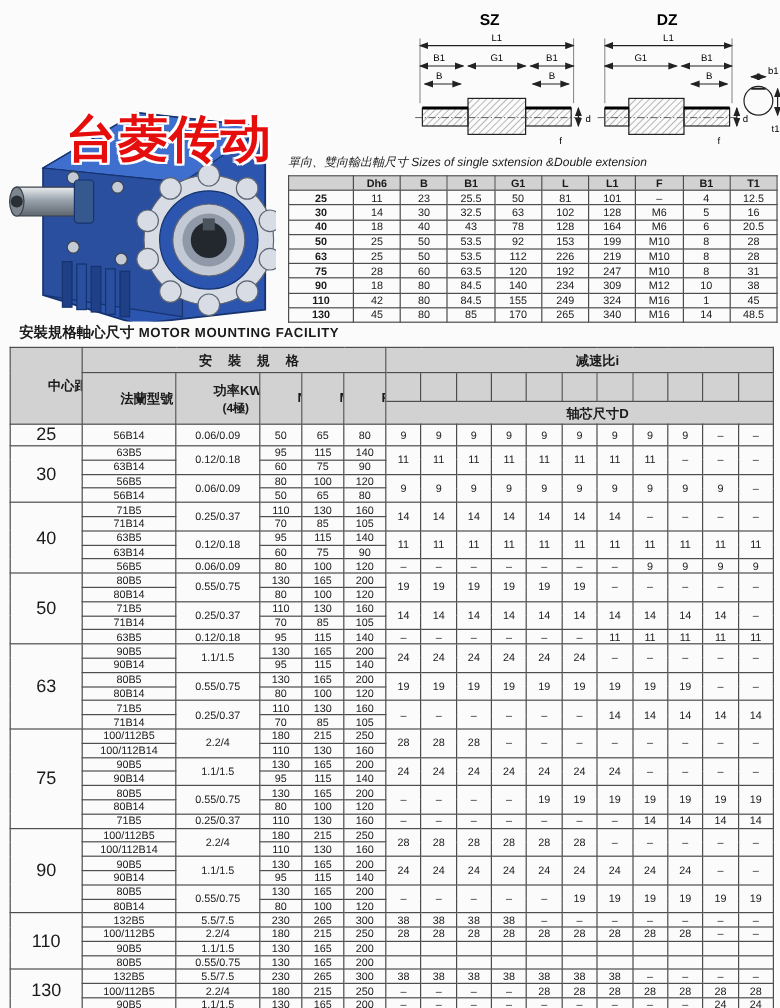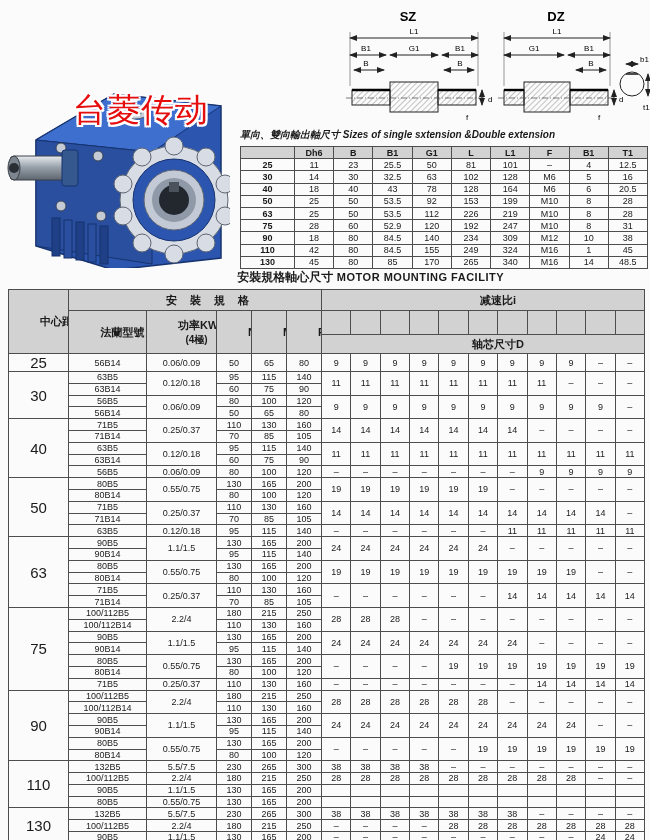--- a/index.html
+++ b/index.html
@@ -7,35 +7,35 @@
     width:650px;height:840px;position:relative;background:#fbfbfb;
     font-family:"Liberation Sans","DejaVu Sans",sans-serif;color:#1a1a1a;
     overflow:hidden;
   }
   .abs{position:absolute;}
 
   
   #photo{left:6px;top:48px;width:224px;height:220px;}
   #brand-text{
     left:40px;top:40px;width:190px;text-align:center;
-    font-size:33px;font-weight:normal;color:#e60d0d;letter-spacing:1px;
+    font-size:42px;font-weight:bold;color:#e60d0d;letter-spacing:1px;
     text-shadow:-2px 0 0 #fff,2px 0 0 #fff,0 -2px 0 #fff,0 2px 0 #fff,
                 -2px -2px 0 #fff,2px 2px 0 #fff,-2px 2px 0 #fff,2px -2px 0 #fff;
     white-space:nowrap;
   }
 
   
   #diagrams{left:338px;top:8px;width:314px;height:120px;}
   #diagrams text{font-family:"Liberation Sans",sans-serif;}
   .dia-title{font-size:13px;font-weight:bold;}
   .dim-label{font-size:8px;}
 
   
-  #caption{left:240px;top:128px;width:410px;font-size:10px;font-style:italic;font-weight:bold;white-space:nowrap;}
-  #section-title{left:4px;top:269px;width:500px;font-size:12px;font-weight:bold;text-align:right;}
+  #caption{left:240px;top:128px;width:410px;font-size:10px;font-style:italic;font-weight:normal;white-space:nowrap;}
+  #section-title{left:16px;top:269px;width:500px;font-size:12px;font-weight:bold;}
   #section-title .en{font-size:11px;font-weight:bold;letter-spacing:0.5px;}
 
   
   table{border-collapse:collapse;table-layout:fixed;}
   td,th{border:1px solid #4d4d4d;text-align:center;vertical-align:middle;
         padding:0 1px;overflow:hidden;white-space:nowrap;}
   th{background:#d2d2d2;font-weight:bold;}
 
   #dim-table{left:240px;top:146px;}
   #dim-table table{width:408px;}
@@ -283,21 +283,21 @@
           <td>226</td>
           <td>219</td>
           <td>M10</td>
           <td>8</td>
           <td>28</td>
         </tr>
         <tr>
           <td class="rowhead">75</td>
           <td>28</td>
           <td>60</td>
-          <td>52.9</td>
+          <td>63.5</td>
           <td>120</td>
           <td>192</td>
           <td>247</td>
           <td>M10</td>
           <td>8</td>
           <td>31</td>
         </tr>
         <tr>
           <td class="rowhead">90</td>
           <td>18</td>

